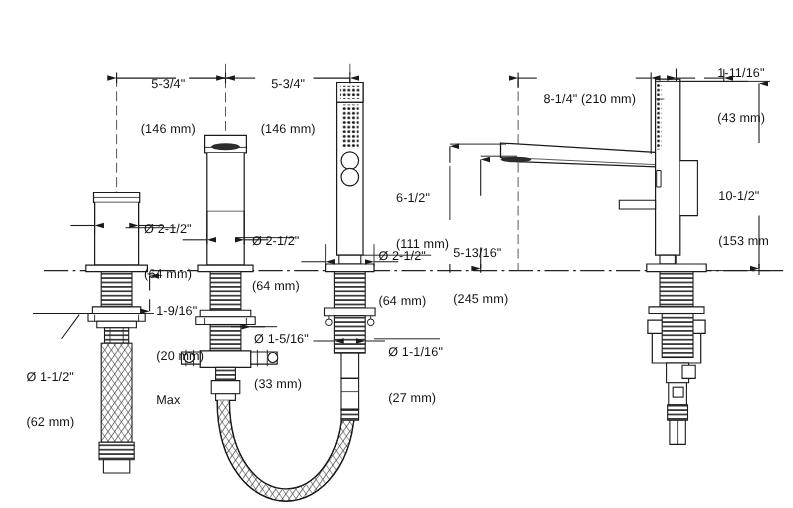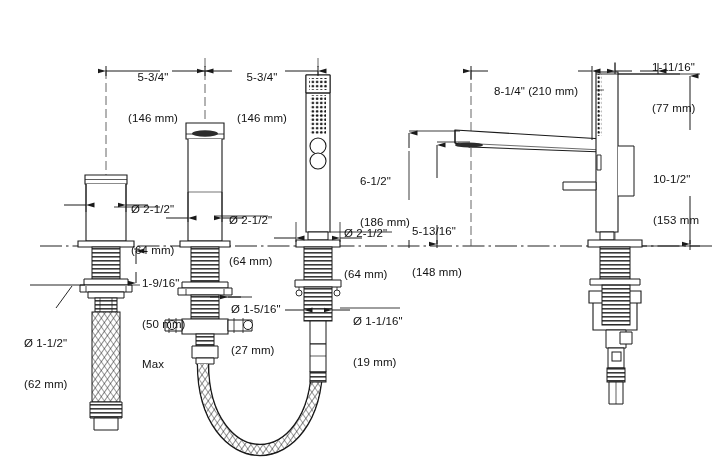--- a/index.html
+++ b/index.html
@@ -344,56 +344,56 @@
     <div>(64 mm)</div>
   </div>
 
   <div class="dimlabel" style="left:344px; top:200px;">
     <div>Ø 2-1/2"</div>
     <div>(64 mm)</div>
   </div>
 
   <div class="dimlabel" style="left:142px; top:250px;">
     <div>1-9/16"</div>
-    <div>(50 mm)</div>
+    <div>(20 mm)</div>
     <div>Max</div>
   </div>
 
   <div class="dimlabel" style="left:24px; top:310px;">
     <div>Ø 1-1/2"</div>
     <div>(62 mm)</div>
   </div>
 
   <div class="dimlabel" style="left:231px; top:276px;">
     <div>Ø 1-5/16"</div>
-    <div>(27 mm)</div>
+    <div>(33 mm)</div>
   </div>
 
   <div class="dimlabel" style="left:353px; top:288px;">
     <div>Ø 1-1/16"</div>
-    <div>(19 mm)</div>
+    <div>(27 mm)</div>
   </div>
 
   <div class="dimlabel" style="left:494px; top:58px;">
     <div>8-1/4" (210 mm)</div>
   </div>
 
   <div class="dimlabel" style="left:360px; top:148px;">
     <div>6-1/2"</div>
-    <div>(186 mm)</div>
+    <div>(111 mm)</div>
   </div>
 
   <div class="dimlabel" style="left:412px; top:198px;">
     <div>5-13/16"</div>
-    <div>(148 mm)</div>
+    <div>(245 mm)</div>
   </div>
 
   <div class="dimlabel" style="left:652px; top:34px;">
     <div>1-11/16"</div>
-    <div>(77 mm)</div>
+    <div>(43 mm)</div>
   </div>
 
   <div class="dimlabel" style="left:653px; top:146px;">
     <div>10-1/2"</div>
     <div>(153 mm</div>
   </div>
 
 </div>
 
 </body></html>

